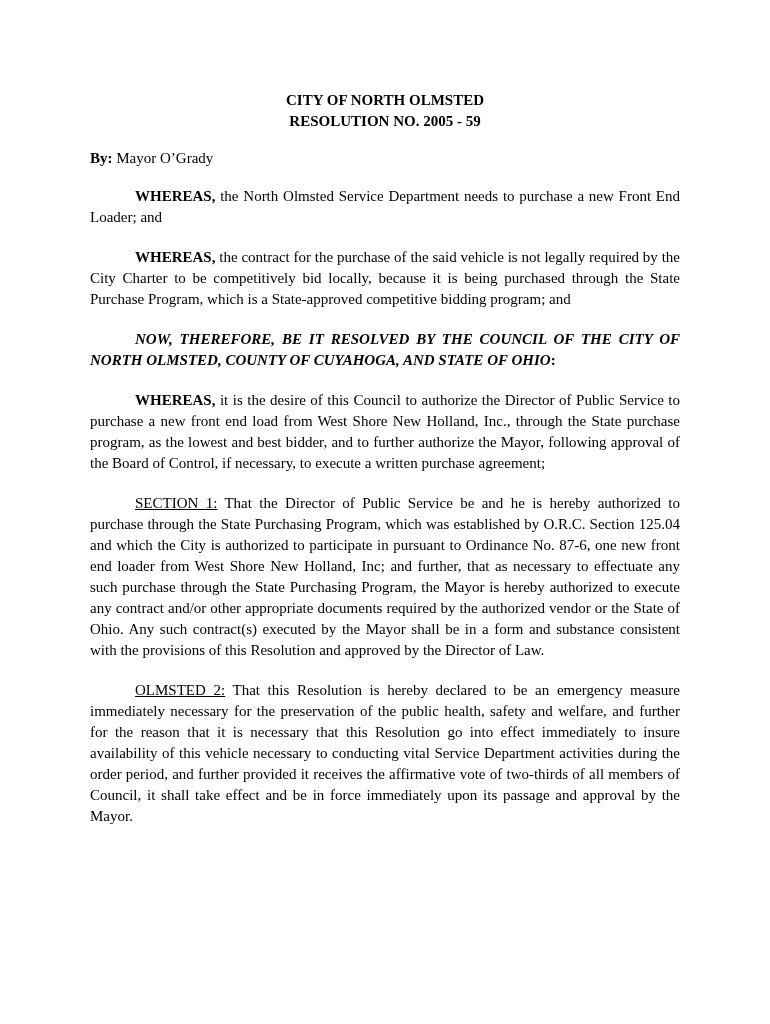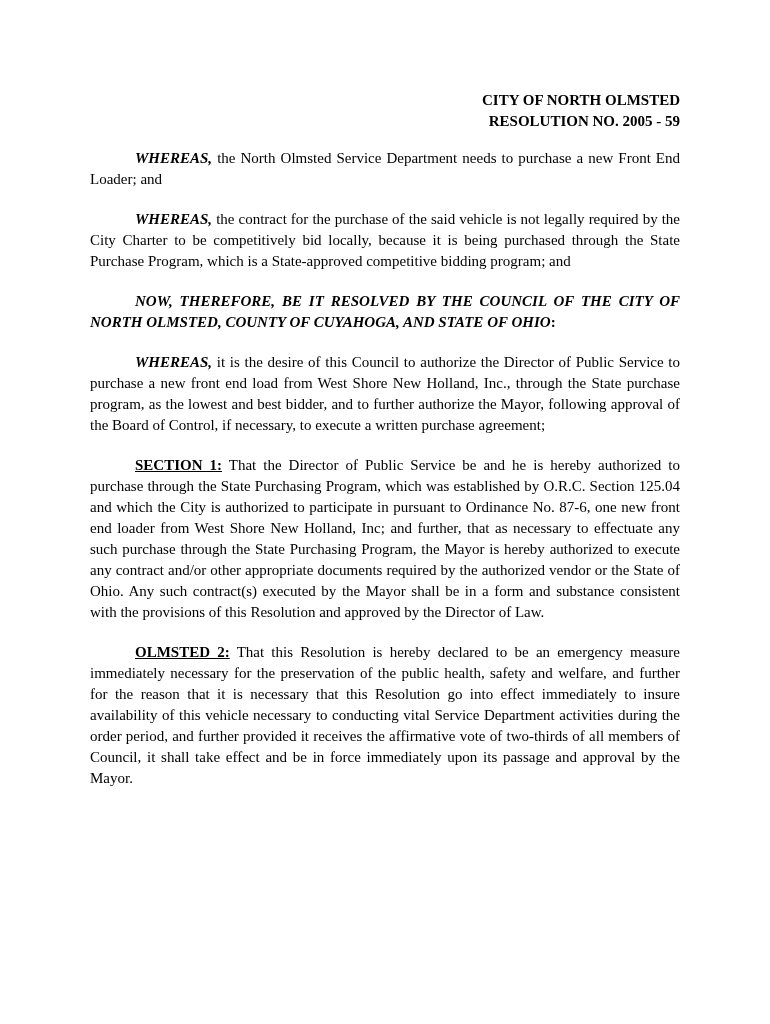--- a/index.html
+++ b/index.html
@@ -14,21 +14,21 @@
     box-sizing: border-box;
     background: #ffffff;
     color: #000000;
     font-family: "Liberation Serif", serif;
     font-size: 15px;
     line-height: 21px;
     padding: 90px 90px 0 90px;
     overflow: hidden;
   }
   .doc-header {
-    text-align: right;
+    text-align: center;
     font-weight: bold;
     margin: 0 0 16px 0;
   }
   .doc-header div {
     line-height: 21px;
   }
   .byline {
     margin: 0 0 17px 0;
   }
   .byline-label {
@@ -43,46 +43,49 @@
   }
   .caption {
     margin: 0 45px 19px 45px;
     text-align: justify;
     font-weight: bold;
     font-style: italic;
     letter-spacing: 0.2px;
   }
   .lead-bi {
     font-weight: bold;
-    font-style: italic;
   }
   .resolved-text {
     font-weight: bold;
     font-style: italic;
   }
   .resolved-colon {
     font-weight: bold;
     font-style: normal;
   }
   .section-label {
-    font-weight: bold;
+    font-weight: normal;
     text-decoration: underline;
     margin-top: 24px;
   }
 </style>
 </head>
 <body>
 
 <div class="page">
 
   <div class="doc-header">
     <div>CITY OF NORTH OLMSTED</div>
     <div>RESOLUTION NO. 2005 - 59</div>
   </div>
 
+  <div class="byline">
+    <span class="byline-label">By:</span>
+    <span>Mayor O’Grady</span>
+  </div>
 
 
   <p class="para indent">
     <span class="lead-bi">WHEREAS,</span>
     <span>the North Olmsted Service Department needs to purchase a new Front End Loader; and</span>
   </p>
 
 
   <p class="para indent">
     <span class="lead-bi">WHEREAS,</span>

